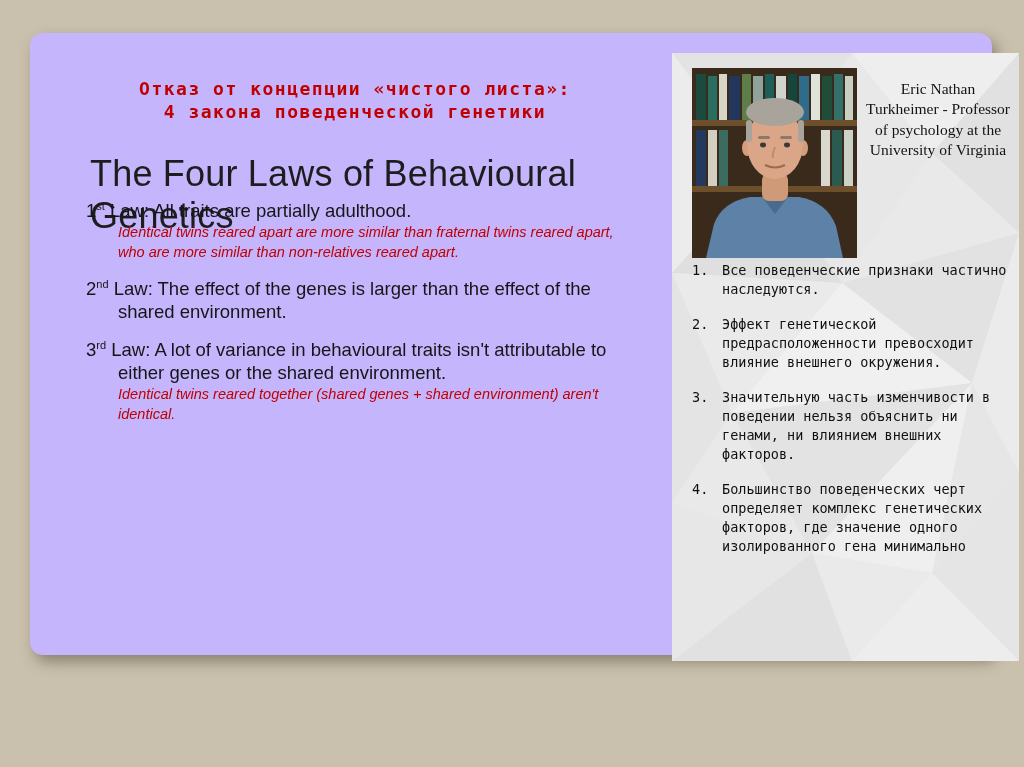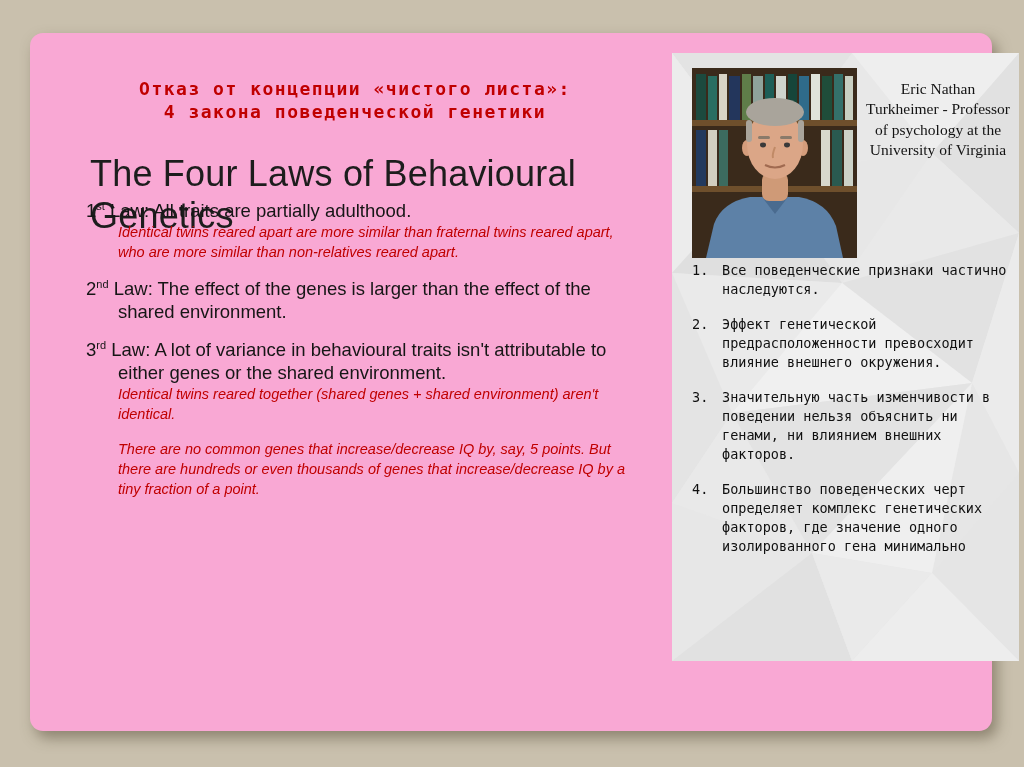--- a/index.html
+++ b/index.html
@@ -8,22 +8,22 @@
     position: relative;
     width: 1024px;
     height: 767px;
     background: var(--page-bg, #c9c0ad);
     font-family: "Liberation Sans", sans-serif;
     overflow: hidden;
   }
   .card {
     position: absolute;
     left: 30px; top: 33px;
-    width: 962px; height: 698px;
-    background: #f9a8d4;
+    width: 962px; height: 622px;
+    background: #c4b5fd;
     border-radius: 13px;
     box-shadow: 5px 7px 14px rgba(82,72,52,0.5);
   }
   
   .title-ru {
     position: absolute;
     left: 40px; top: 44px; width: 570px;
     text-align: center;
     font-family: "DejaVu Sans Mono", monospace;
     font-weight: bold;
@@ -130,21 +130,20 @@
 
       <div class="law">
         <div class="law-title">
           <span class="law-num">3</span><sup class="law-ord">rd</sup>
           <span class="law-text">Law: A lot of variance in behavioural traits isn't attributable to either genes or the shared environment.</span>
         </div>
         <div class="law-detail">Identical twins reared together (shared genes + shared environment) aren't identical.</div>
       </div>
 
       <div class="law">
-        <div class="law-detail">There are no common genes that increase/decrease IQ by, say, 5 points. But there are hundreds or even thousands of genes that increase/decrease IQ by a tiny fraction of a point.</div>
       </div>
 
     </div>
 
     <div class="right-panel">
 
       <svg class="poly-bg" width="347" height="608" viewBox="0 0 347 608" aria-hidden="true">
         <rect width="347" height="608" fill="#e8e8e8"></rect>
         <polygon points="0,0 180,0 90,120" fill="#e3e3e3"></polygon>
         <polygon points="180,0 347,0 260,100" fill="#eeeeee"></polygon>

